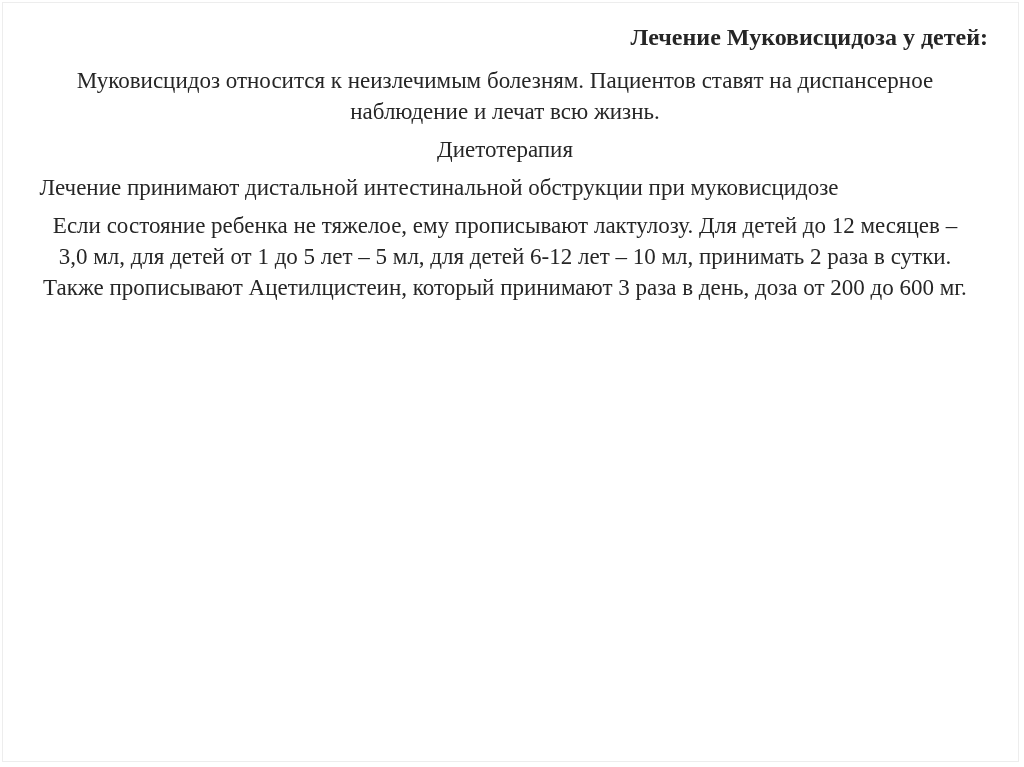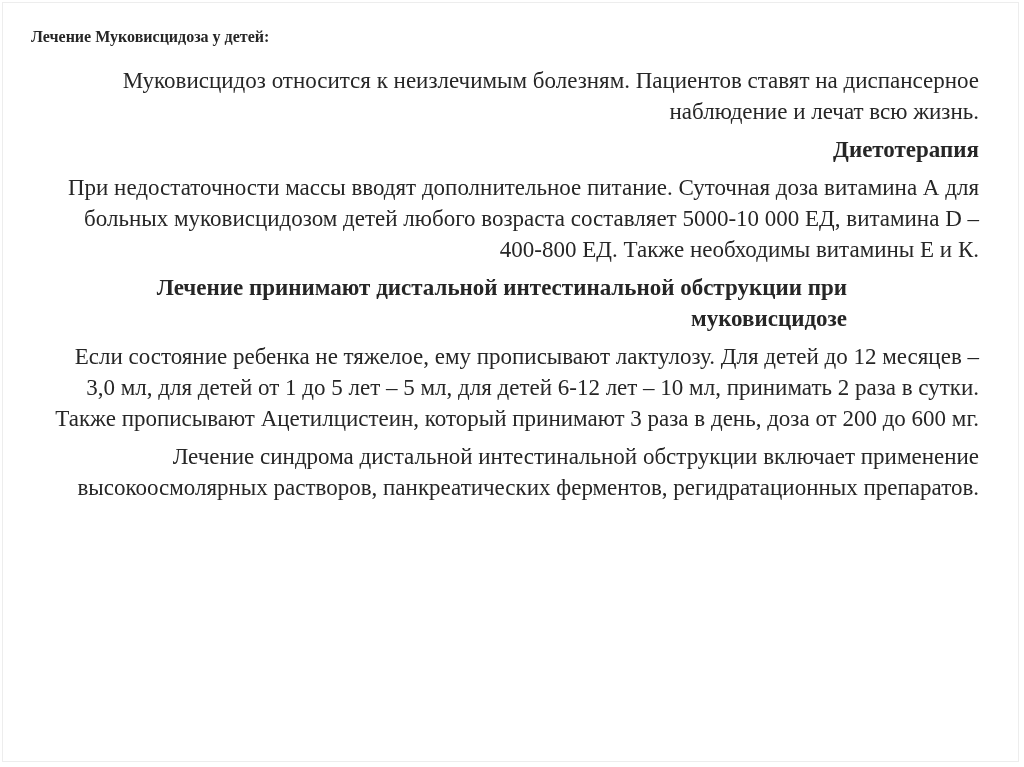--- a/index.html
+++ b/index.html
@@ -17,52 +17,50 @@
     left: 2px;
     width: 1017px;
     height: 760px;
     box-sizing: border-box;
     border: 1px solid #ededed;
     background: #ffffff;
     color: #262626;
     padding: 14px 30px 0 28px;
   }
   .title {
-    font-size: 16px;
+    font-size: 24px;
     line-height: 32px;
     font-weight: bold;
-    text-align: left;
+    text-align: right;
     margin: 4px 0 12px 0;
   }
   .block {
     font-size: 23px;
     line-height: 31px;
-    margin: 0 0 7px 16px;
+    margin: 0 0 7px 8px;
     max-width: 932px;
-    text-align: right;
+    text-align: center;
   }
   .heading {
-    font-weight: bold;
+    font-weight: normal;
   }
   .heading-narrow {
     max-width: 800px;
   }
 </style>
 </head>
 <body>
 
 <div class="slide">
   <div class="title">Лечение Муковисцидоза у детей:</div>
 
   <p class="block">Муковисцидоз относится к неизлечимым болезням. Пациентов ставят на диспансерное наблюдение и лечат всю жизнь.</p>
 
   <p class="block heading">Диетотерапия</p>
 
 
-  <p class="block">При недостаточности массы вводят дополнительное питание. Суточная доза витамина А для больных муковисцидозом детей любого возраста составляет 5000-10 000 ЕД, витамина D – 400-800 ЕД. Также необходимы витамины Е и К.</p>
 
   <p class="block heading heading-narrow">Лечение принимают дистальной интестинальной обструкции при муковисцидозе</p>
 
   <p class="block">Если состояние ребенка не тяжелое, ему прописывают лактулозу. Для детей до 12 месяцев – 3,0 мл, для детей от 1 до 5 лет – 5 мл, для детей 6-12 лет – 10 мл, принимать 2 раза в сутки. Также прописывают Ацетилцистеин, который принимают 3 раза в день, доза от 200 до 600 мг.</p>
 
-  <p class="block">Лечение синдрома дистальной интестинальной обструкции включает применение высокоосмолярных растворов, панкреатических ферментов, регидратационных препаратов.</p>
 
 </div>
 
 </body></html>

